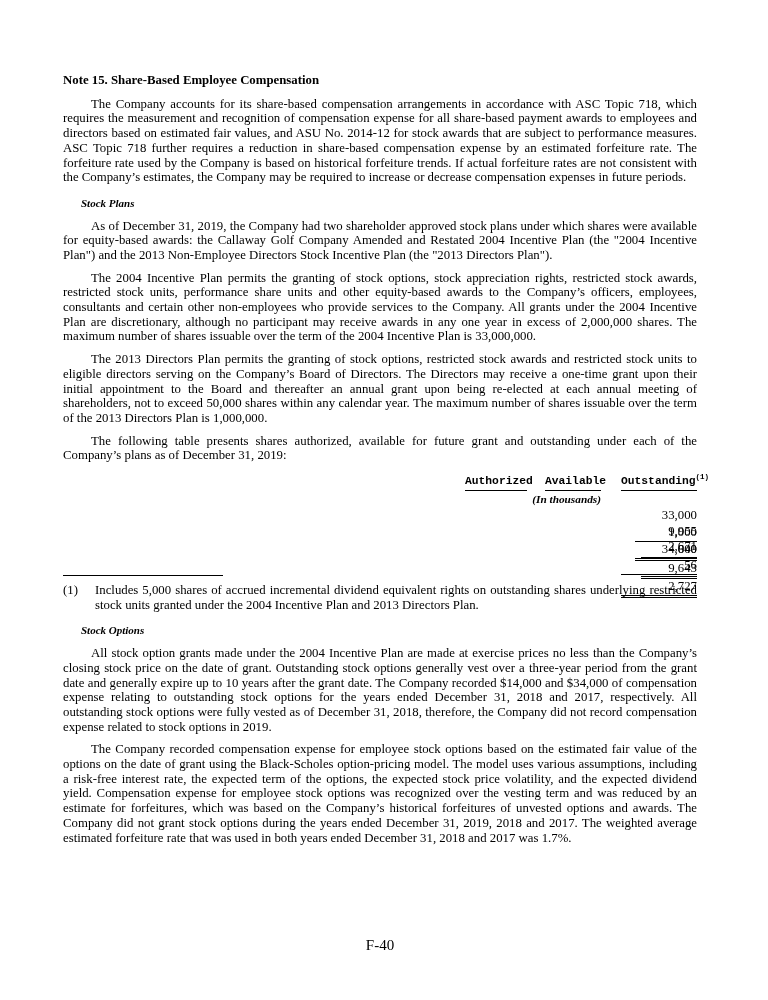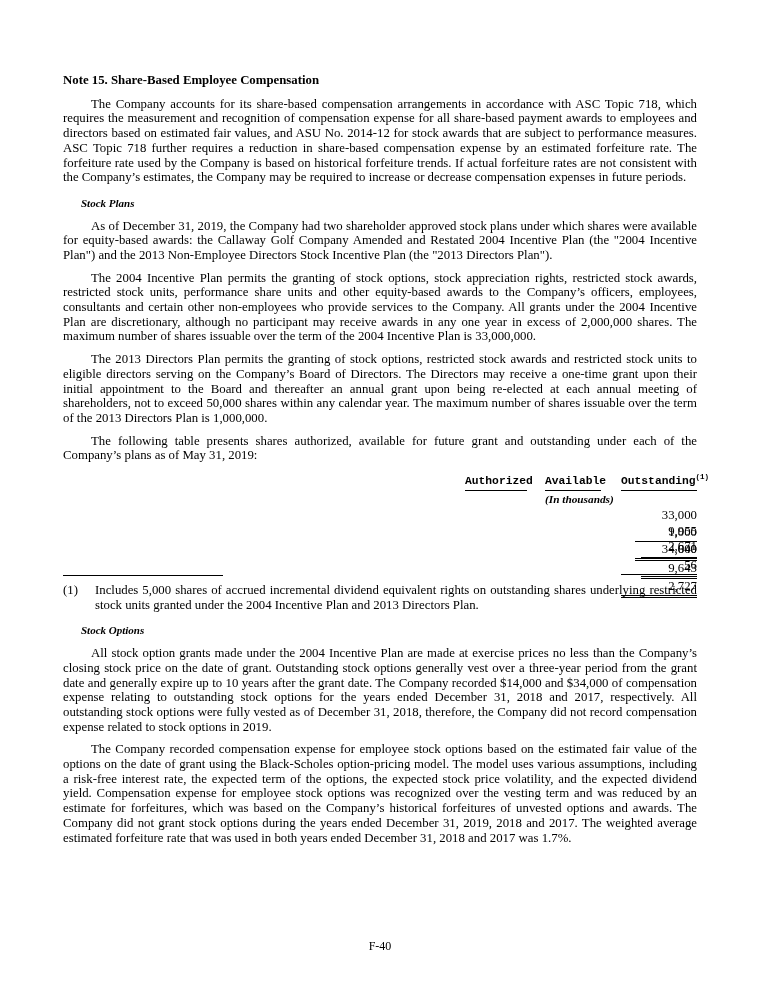--- a/index.html
+++ b/index.html
@@ -79,21 +79,21 @@
     font-family: Liberation Mono, monospace;
   }
   .head-row sup {
     font-size: 7.5px;
     vertical-align: super;
     line-height: 0;
   }
   .units-row { margin: 2px 0 1px 0; }
   .units-row .c2 {
     display: flex;
-    justify-content: flex-start;
+    justify-content: flex-end;
     overflow: visible;
   }
   .units-note {
     font-weight: bold;
     font-style: italic;
     font-size: 11.3px;
     white-space: nowrap;
   }
   .data-row { height: 17px; flex-direction: column; }
   .underline-row .c1, .underline-row .c2, .underline-row .c3 {
@@ -118,38 +118,38 @@
   .footnote-text {
     flex: 1 1 auto;
     text-align: justify;
   }
   .page-footer {
     position: absolute;
     bottom: 46px;
     left: 0;
     right: 0;
     text-align: center;
-    font-size: 12px;
+    font-size: 15px;
   }
 </style>
 </head>
 <body>
 
 <div class="page">
 
   <h1 class="note-title">Note 15. Share-Based Employee Compensation</h1>
 
   <p class="body-para">The Company accounts for its share-based compensation arrangements in accordance with ASC Topic 718, which requires the measurement and recognition of compensation expense for all share-based payment awards to employees and directors based on estimated fair values, and ASU No. 2014-12 for stock awards that are subject to performance measures. ASC Topic 718 further requires a reduction in share-based compensation expense by an estimated forfeiture rate. The forfeiture rate used by the Company is based on historical forfeiture trends. If actual forfeiture rates are not consistent with the Company’s estimates, the Company may be required to increase or decrease compensation expenses in future periods.</p>
 
   <h2 class="sub-heading">Stock Plans</h2>
 
   <p class="body-para">As of December 31, 2019, the Company had two shareholder approved stock plans under which shares were available for equity-based awards: the Callaway Golf Company Amended and Restated 2004 Incentive Plan (the "2004 Incentive Plan") and the 2013 Non-Employee Directors Stock Incentive Plan (the "2013 Directors Plan").</p>
   <p class="body-para">The 2004 Incentive Plan permits the granting of stock options, stock appreciation rights, restricted stock awards, restricted stock units, performance share units and other equity-based awards to the Company’s officers, employees, consultants and certain other non-employees who provide services to the Company. All grants under the 2004 Incentive Plan are discretionary, although no participant may receive awards in any one year in excess of 2,000,000 shares. The maximum number of shares issuable over the term of the 2004 Incentive Plan is 33,000,000.</p>
   <p class="body-para">The 2013 Directors Plan permits the granting of stock options, restricted stock awards and restricted stock units to eligible directors serving on the Company’s Board of Directors. The Directors may receive a one-time grant upon their initial appointment to the Board and thereafter an annual grant upon being re-elected at each annual meeting of shareholders, not to exceed 50,000 shares within any calendar year. The maximum number of shares issuable over the term of the 2013 Directors Plan is 1,000,000.</p>
-  <p class="body-para">The following table presents shares authorized, available for future grant and outstanding under each of the Company’s plans as of May 31, 2019:</p>
+  <p class="body-para">The following table presents shares authorized, available for future grant and outstanding under each of the Company’s plans as of December 31, 2019:</p>
 
   <div class="fin-table">
 
     <div class="trow head-row">
       <div class="tlabel"></div>
       <div class="c1">Authorized</div>
       <div class="c2">Available</div>
       <div class="c3"><span>Outstanding</span><sup>(1)</sup></div>
     </div>
 

